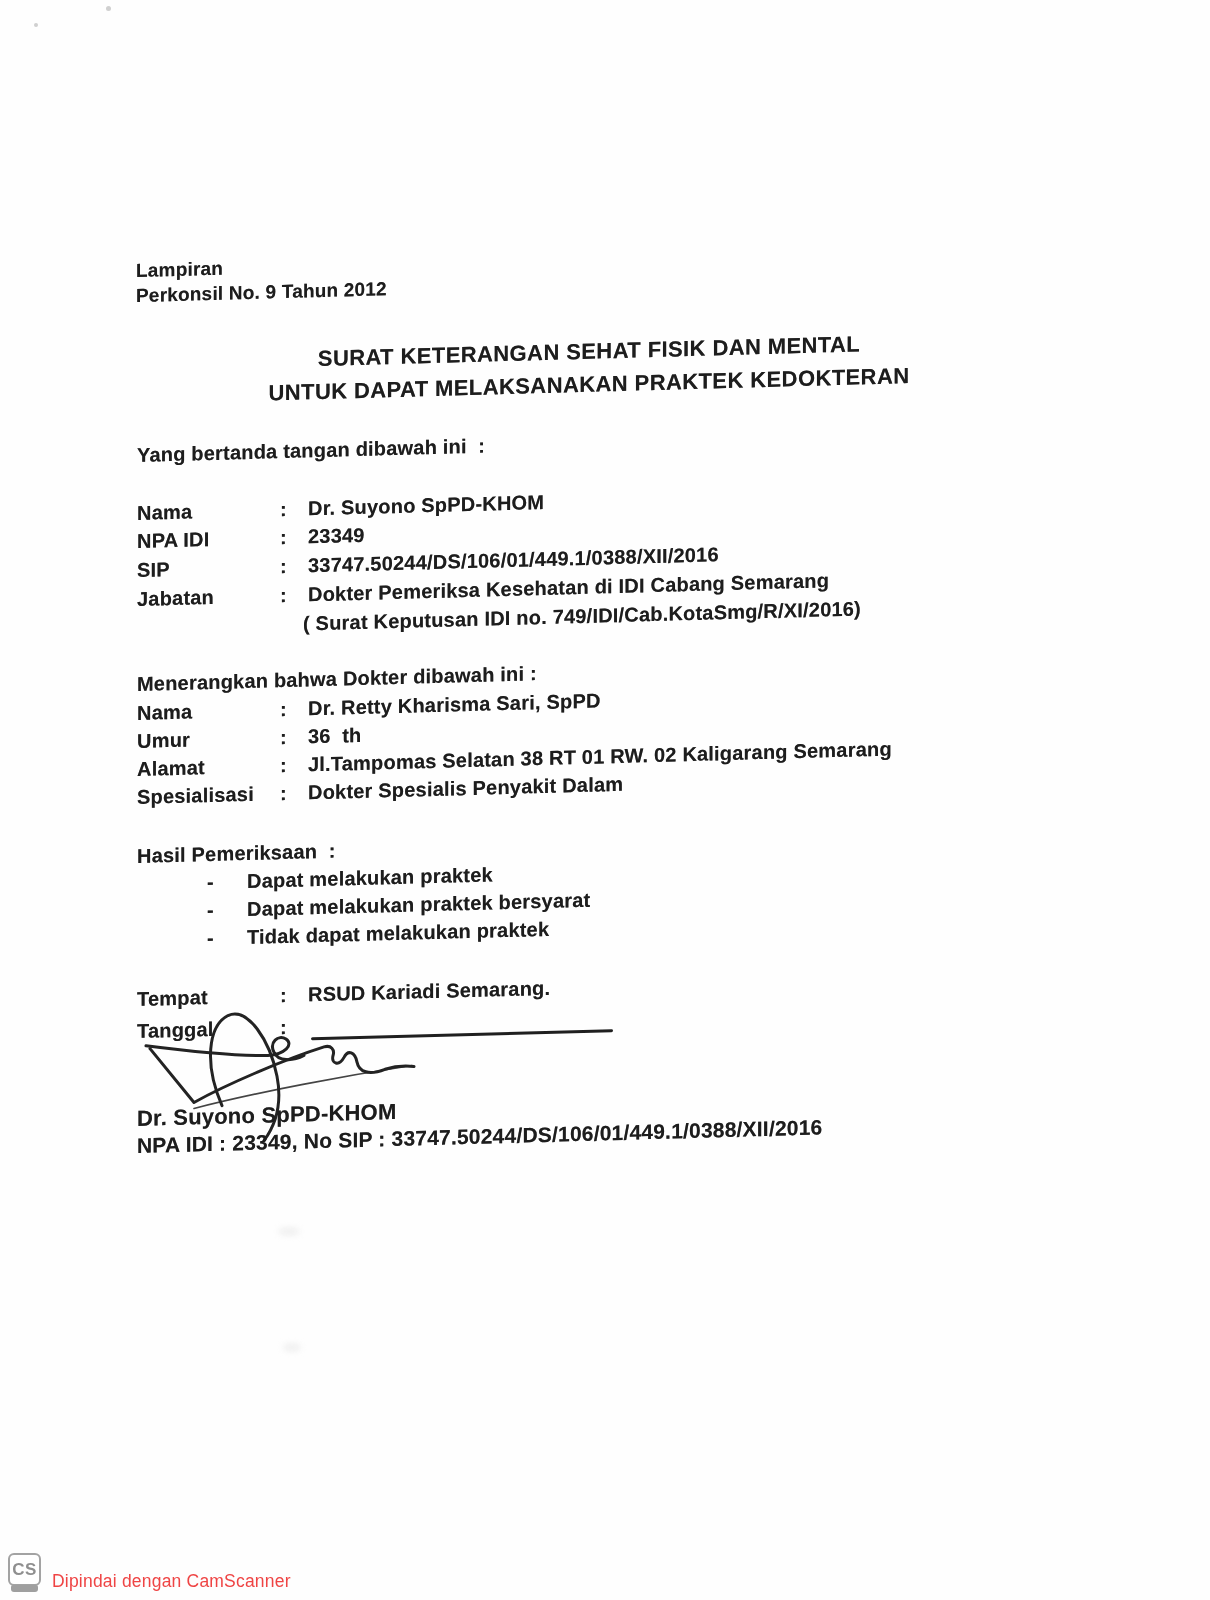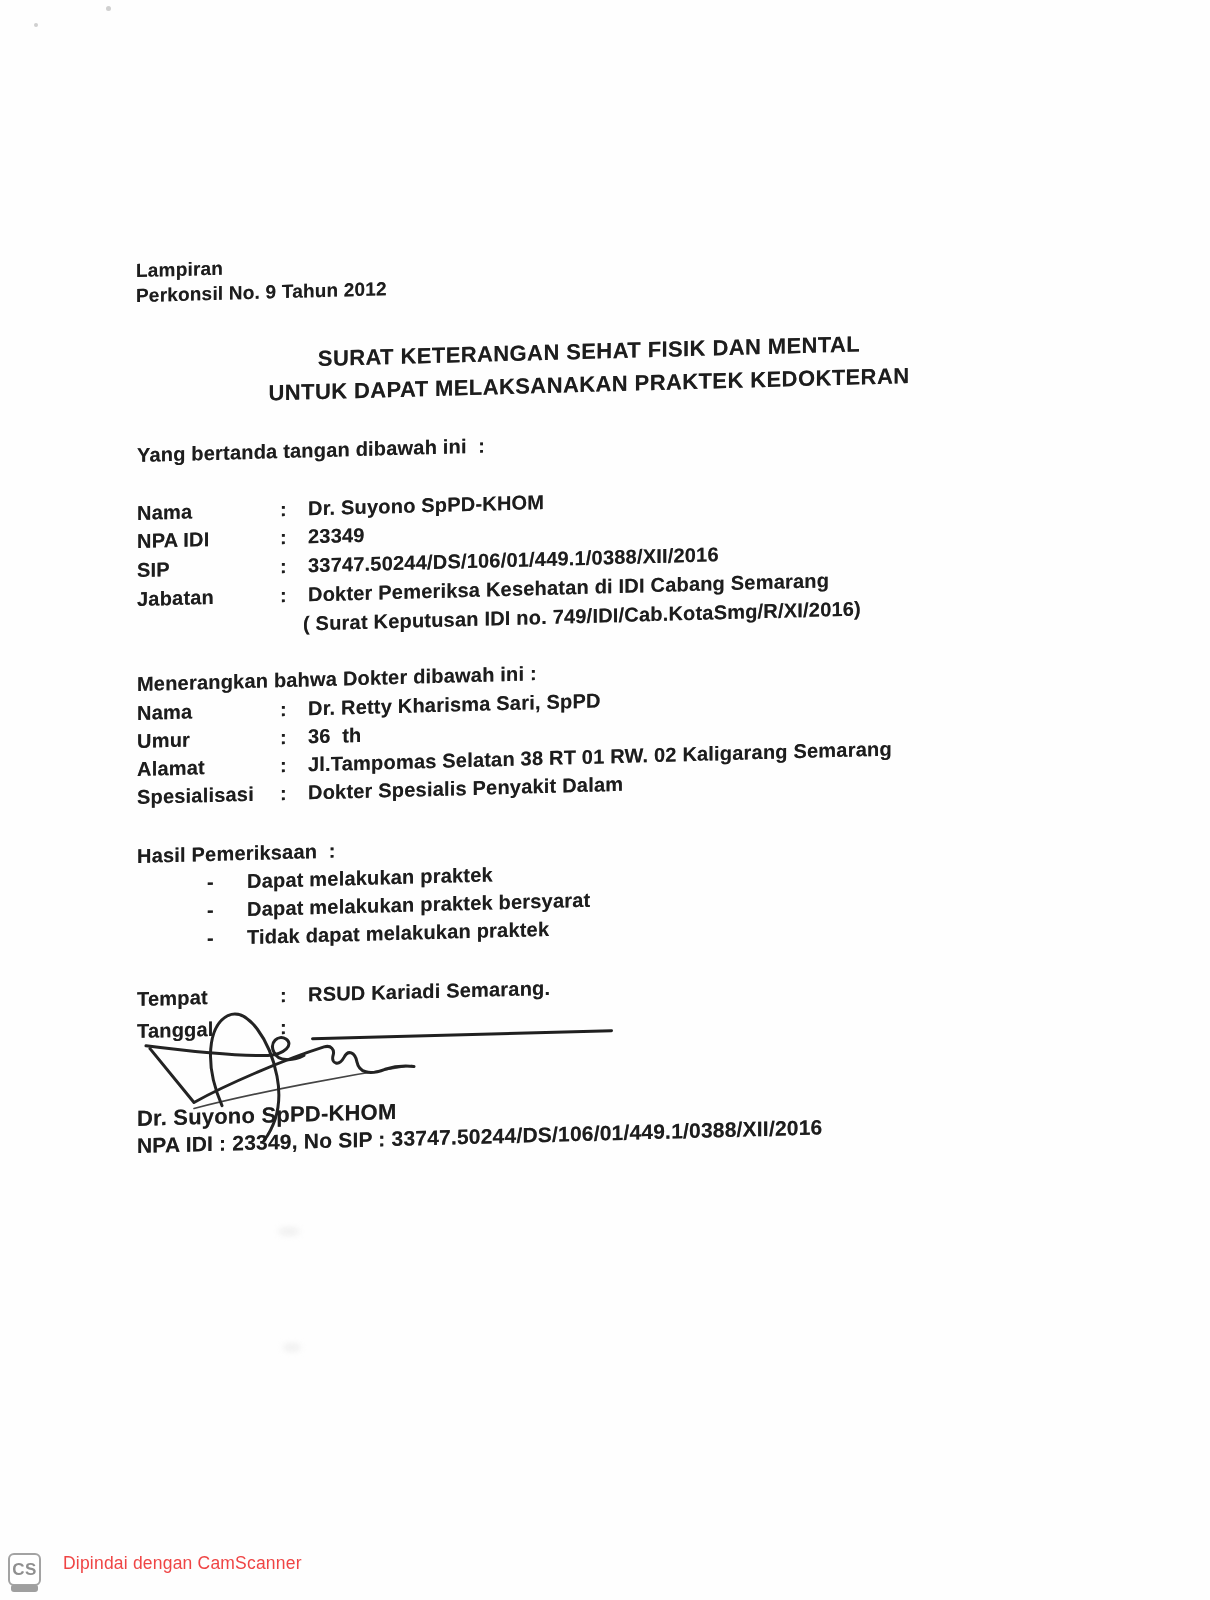--- a/index.html
+++ b/index.html
@@ -39,21 +39,21 @@
 
   .sig { position:absolute; left:128px; top:1004px; }
 
   .speck { position:absolute; border-radius:50%; }
   .speck.s1 { left:106px; top:6px;  width:5px; height:5px; background:#a9a9a9; opacity:.55; }
   .speck.s2 { left:34px;  top:23px; width:4px; height:4px; background:#a2a2a2; opacity:.5; }
   .smudge { position:absolute; background:#ededed; border-radius:50%; filter:blur(3px); }
   .smudge.m1 { left:278px; top:1228px; width:22px; height:7px; }
   .smudge.m2 { left:283px; top:1344px; width:18px; height:7px; }
 
-  .footer { position:absolute; left:8px; top:1553px; display:flex; align-items:flex-start; gap:22px; }
+  .footer { position:absolute; left:8px; top:1553px; display:flex; align-items:flex-end; gap:11px; }
   .cs-badge { position:relative; width:33px; height:39px; }
   .cs-box {
     position:absolute; left:0; top:0; width:33px; height:33px; box-sizing:border-box;
     border:2.5px solid #a3a3a3; border-radius:6px; background:#fff;
     display:flex; align-items:center; justify-content:center;
     font-size:17px; font-weight:700; color:#8f8f8f; letter-spacing:.5px;
   }
   .cs-tab { position:absolute; left:3px; bottom:0; width:27px; height:7px; background:#9f9f9f; border-radius:2px 2px 3px 3px; }
   .footer-text { color:#ef4444; font-size:17.5px; font-weight:400; letter-spacing:.2px; }
 </style>

